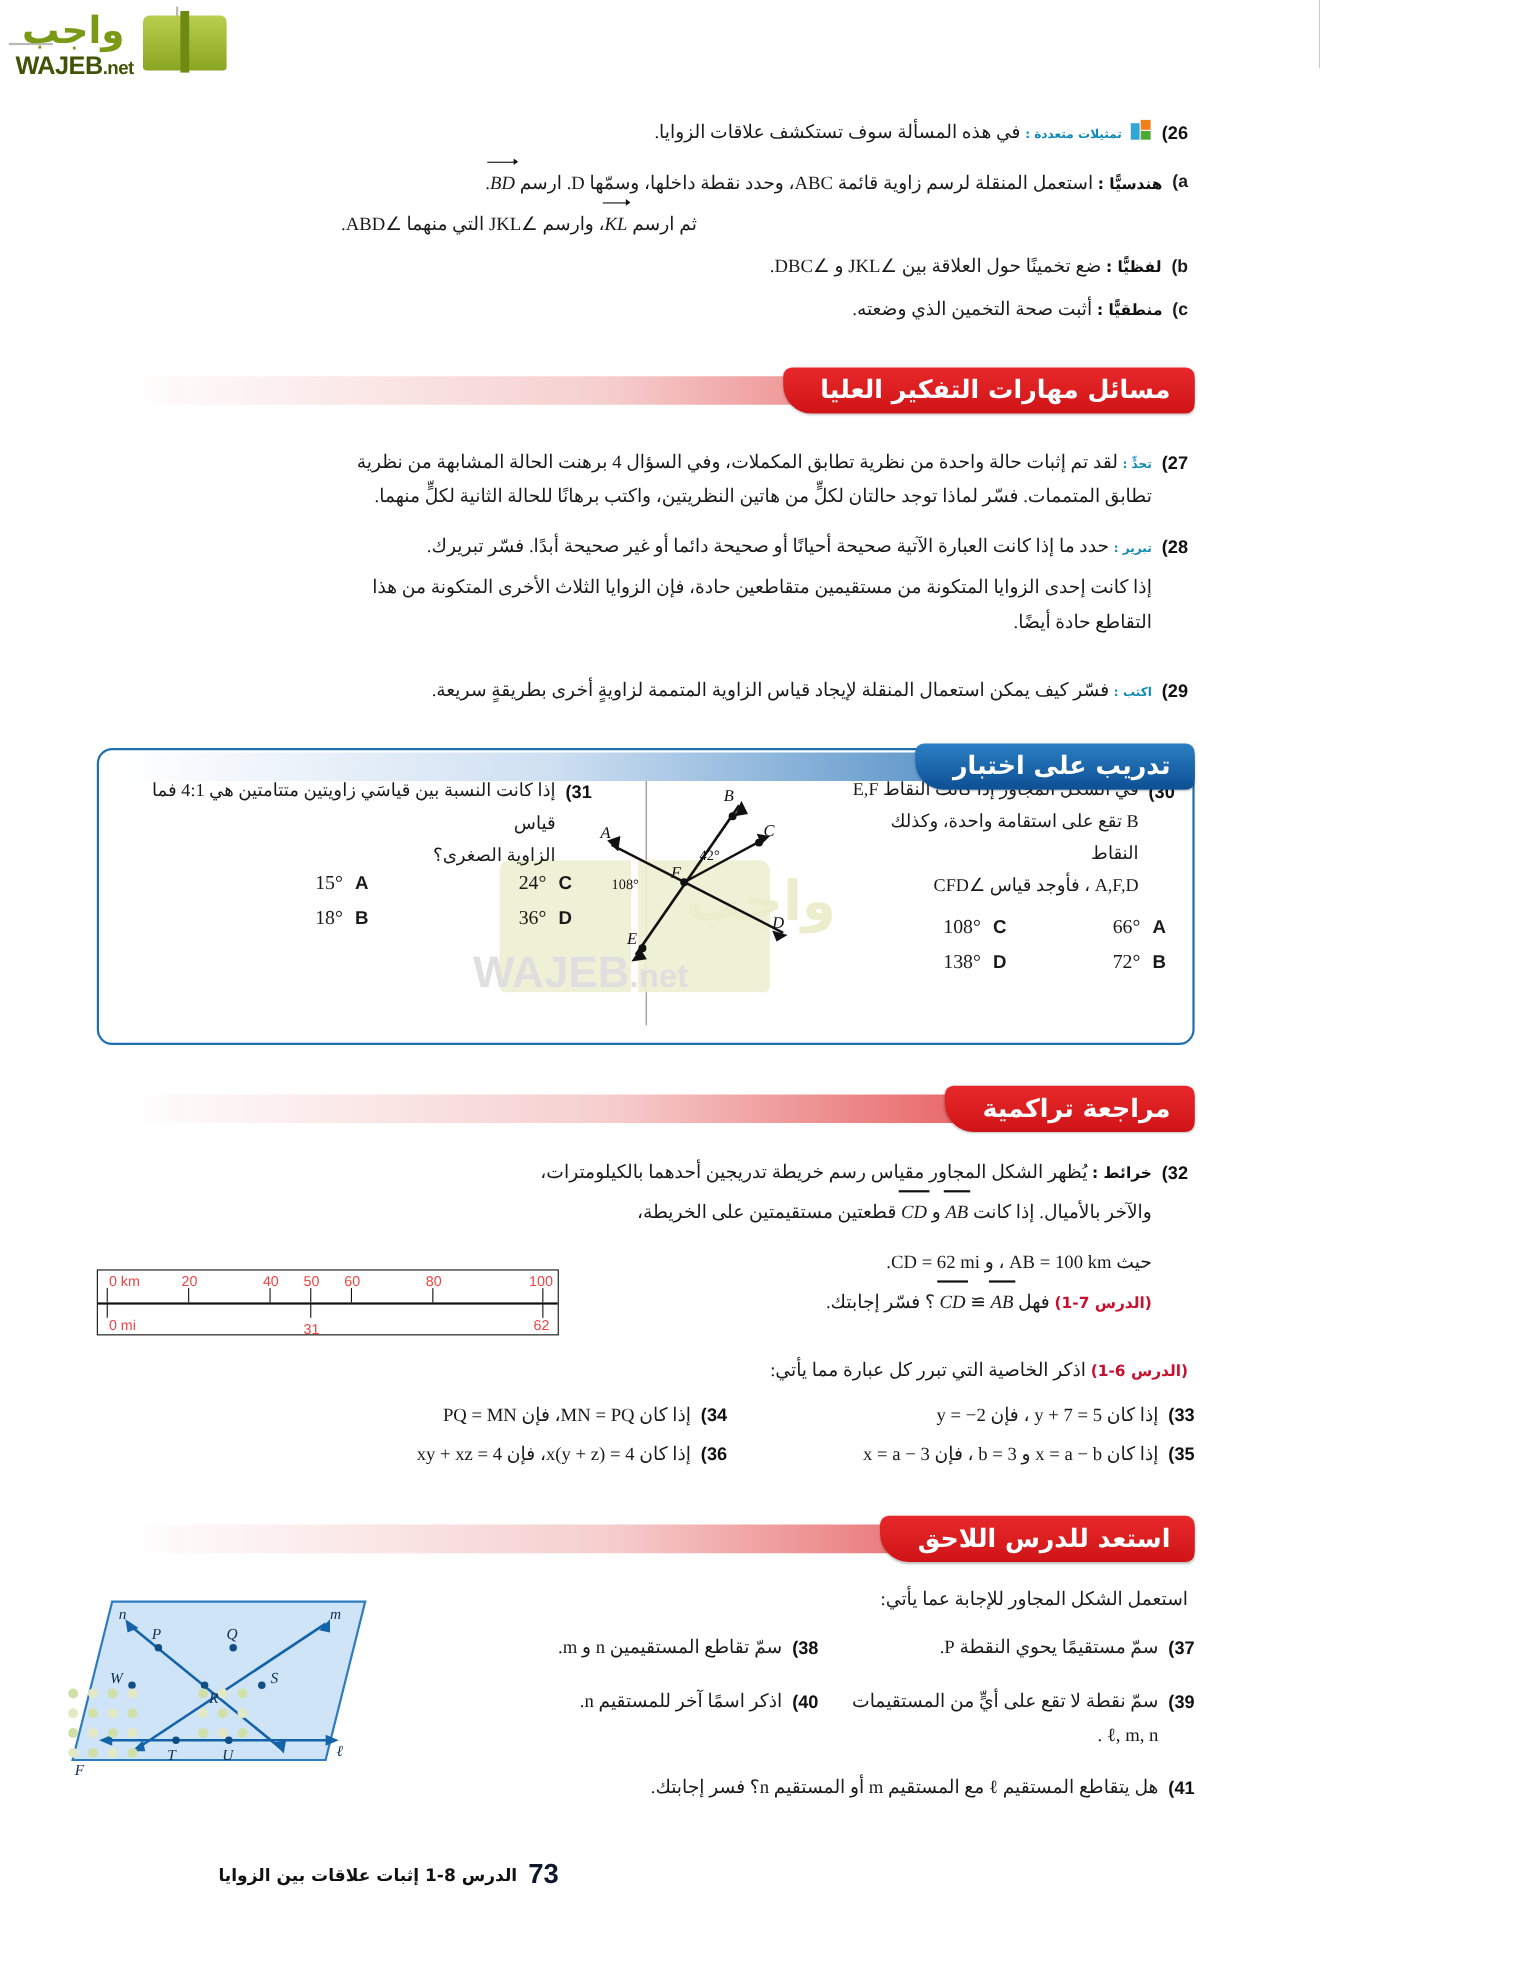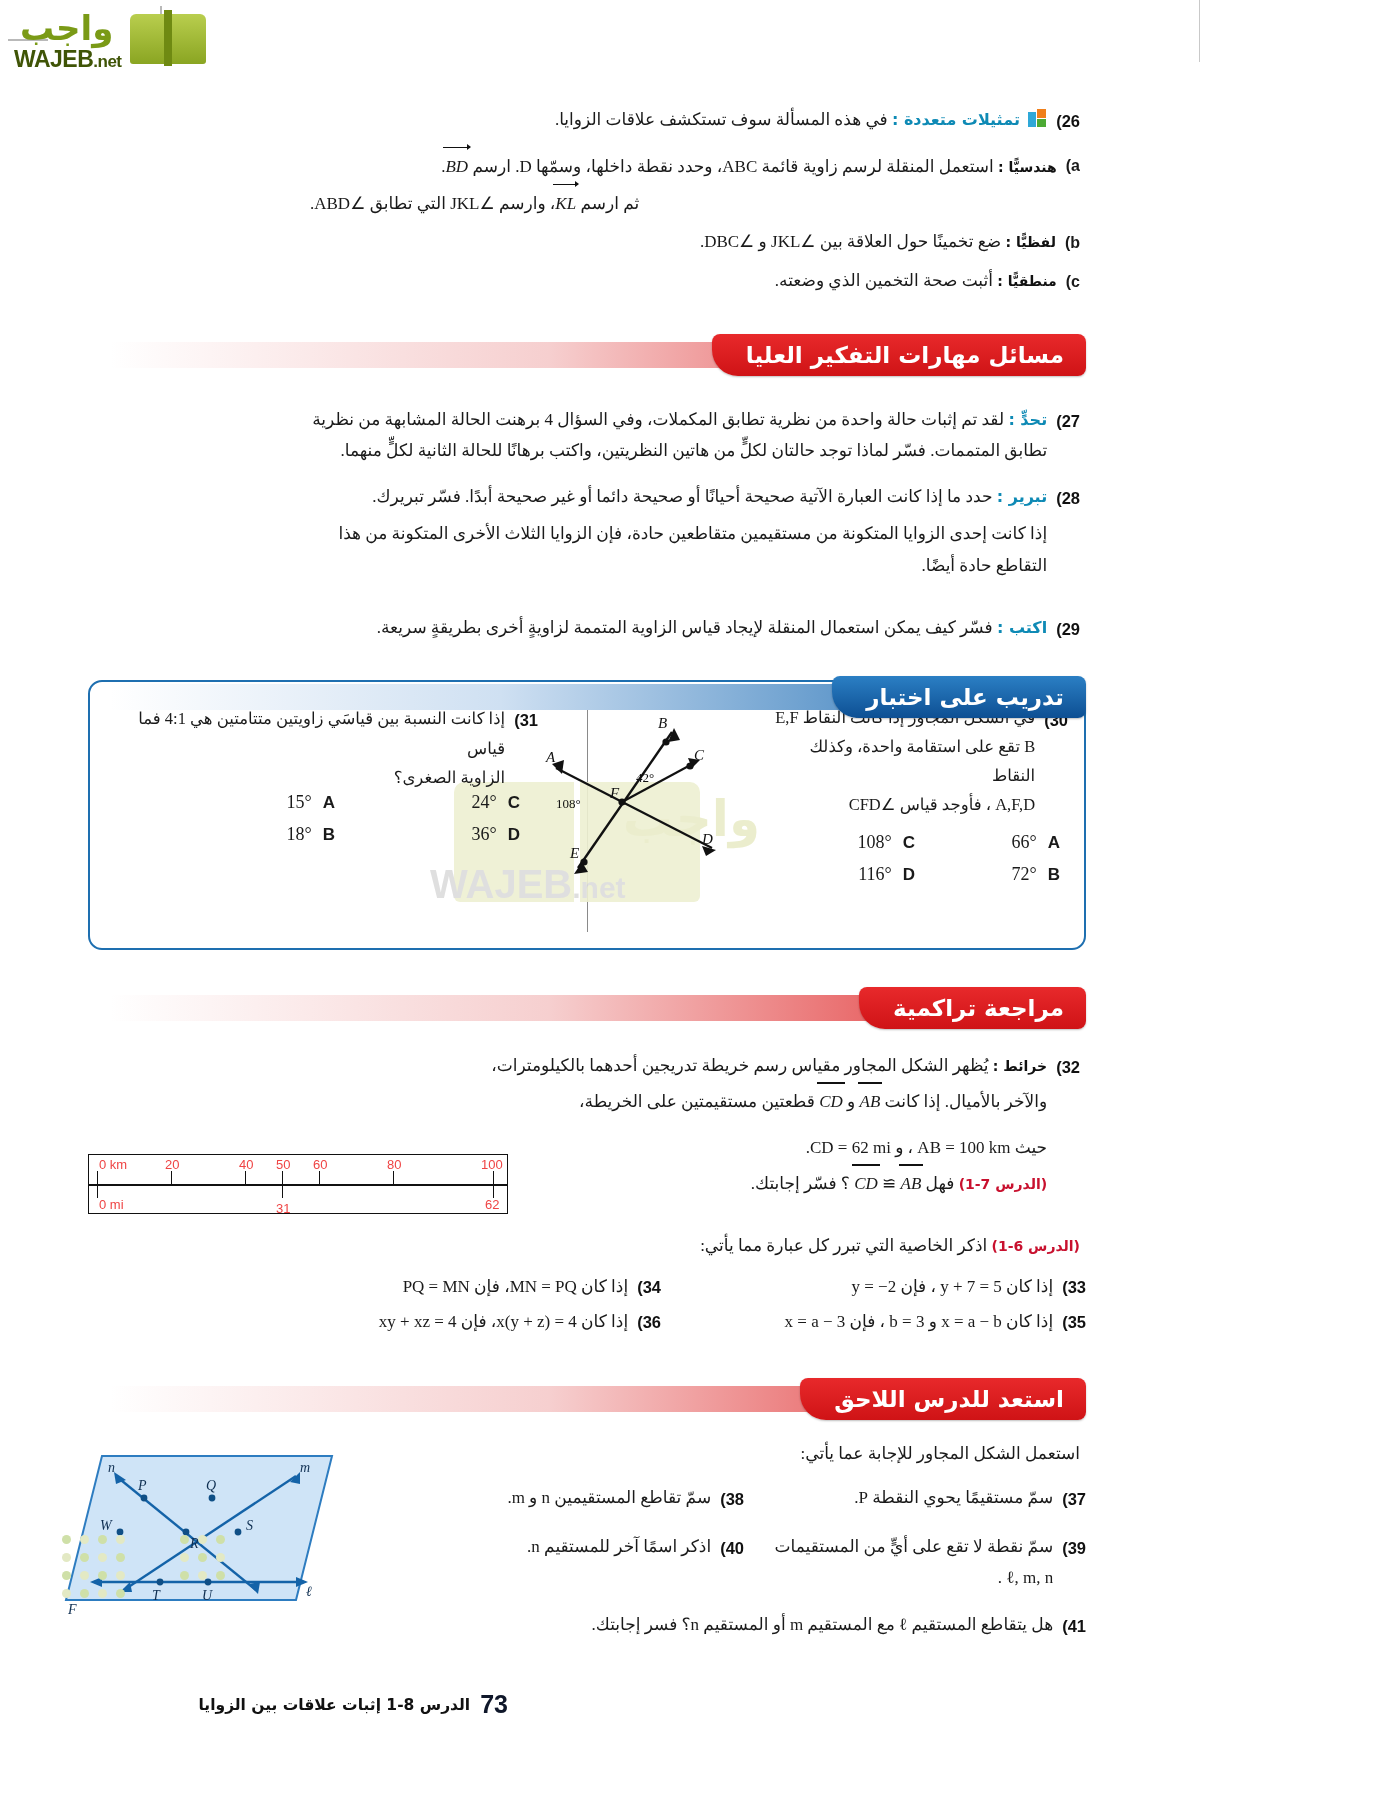--- a/index.html
+++ b/index.html
@@ -27,21 +27,21 @@
   .wm-book .sp { position:absolute; left:36px; top:0px; width:8px; height:56px; background:#6f8a12; }
   .corner-line { position:absolute; left:152px; top:0; width:2px; height:34px; background:#b9b9b9; }
   .corner-line2 { position:absolute; left:0px; top:33px; width:40px; height:2px; background:#b9b9b9; }
 
   
   .right-rule { position:absolute; right:196px; top:0; width:1px; height:62px; background:#c9c9c9; }
 
   
   .rtl { direction:rtl; text-align:right; }
   .num { font-family:"Liberation Sans", sans-serif; font-weight:bold; font-size:16.5px; color:#111; }
-  .lbl-teal { color:#0e8ab5; font-family:"DejaVu Sans", sans-serif; font-weight:bold; font-size:16px; }
+  .lbl-teal { color:#0e8ab5; font-family:"DejaVu Sans", sans-serif; font-weight:bold; font-size:11px; }
   .lbl-black { font-family:"DejaVu Sans", sans-serif; font-weight:bold; font-size:14px; color:#111; }
   .body-ar { font-size:17px; line-height:1.85; }
   .mi { font-style:italic; font-family:"Liberation Serif", serif; }
 
   
   #ex26 { position:absolute; right:316px; top:104px; width:770px; }
   .row { display:flex; direction:rtl; align-items:flex-start; gap:9px; }
   .row .idx { flex:0 0 auto; padding-top:2px; }
   .row .txt { flex:1 1 auto; }
   .sub { margin-top:7px; }
@@ -157,21 +157,21 @@
     <div class="row sub" style="margin-top:12px;">
       <div class="idx sub-idx">a)</div>
       <div class="txt">
         <div>
           <span class="lbl-black">هندسيًّا :</span>
           <span>استعمل المنقلة لرسم زاوية قائمة ABC، وحدد نقطة داخلها، وسمّها D. ارسم</span>
           <span class="ovr ray mi">BD</span><span>.</span>
         </div>
         <div style="text-align:left; direction:rtl; margin-top:4px;">
           <span>ثم ارسم</span>
-          <span class="ovr ray mi">KL</span><span>، وارسم ∠JKL التي تطابق ∠ABD.</span>
+          <span class="ovr ray mi">KL</span><span>، وارسم ∠JKL التي منهما ∠ABD.</span>
         </div>
       </div>
     </div>
 
     <div class="row sub">
       <div class="idx sub-idx">b)</div>
       <div class="txt">
         <span class="lbl-black">لفظيًّا :</span>
         <span>ضع تخمينًا حول العلاقة بين ∠JKL و ∠DBC.</span>
       </div>
@@ -259,21 +259,21 @@
       <div class="ch">
         <span class="k">C</span>
         <span class="v">108°</span>
         </div>
       <div class="ch">
         <span class="k">B</span>
         <span class="v">72°</span>
         </div>
       <div class="ch">
         <span class="k">D</span>
-        <span class="v">116°</span>
+        <span class="v">138°</span>
         </div>
     </div>
 
     <svg style="position:absolute; right:320px; top:16px;" width="220" height="200">
 
       <line x1="34" y1="170" x2="128" y2="34" stroke="#111" stroke-width="2.4"></line>
 
       <line x1="12" y1="70" x2="168" y2="150" stroke="#111" stroke-width="2.2"></line>
 
       <line x1="78" y1="104" x2="152" y2="64" stroke="#111" stroke-width="2.2"></line>

